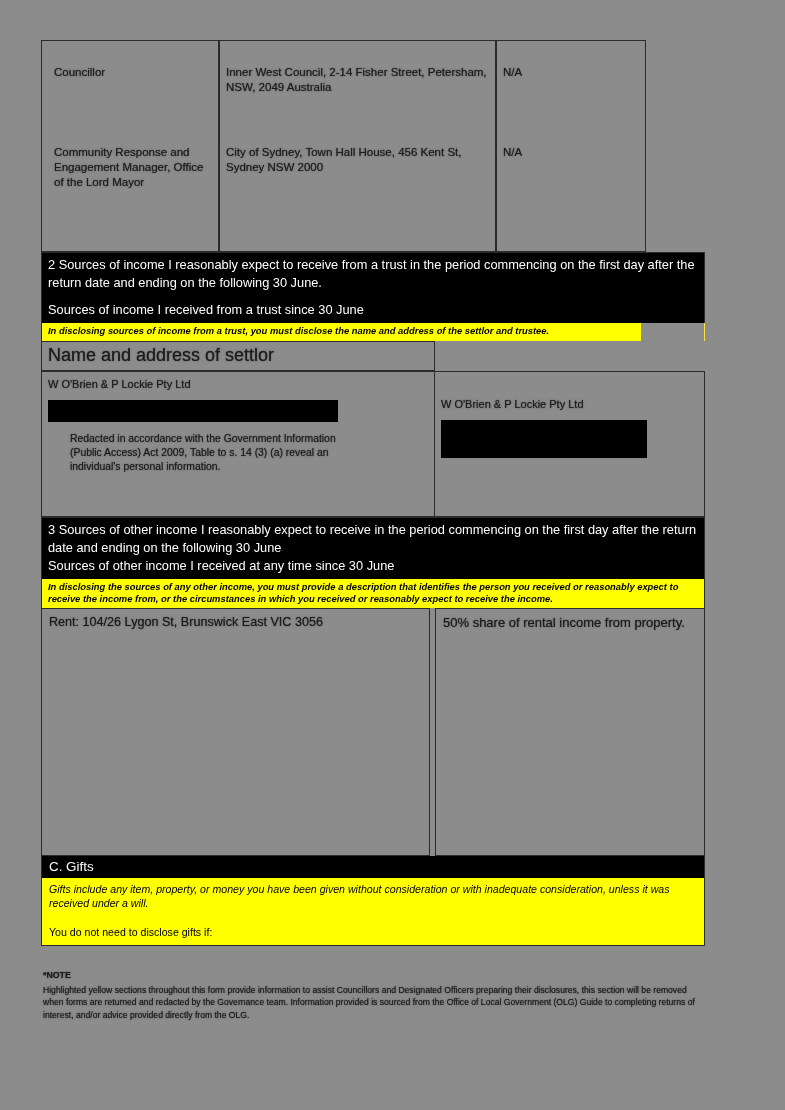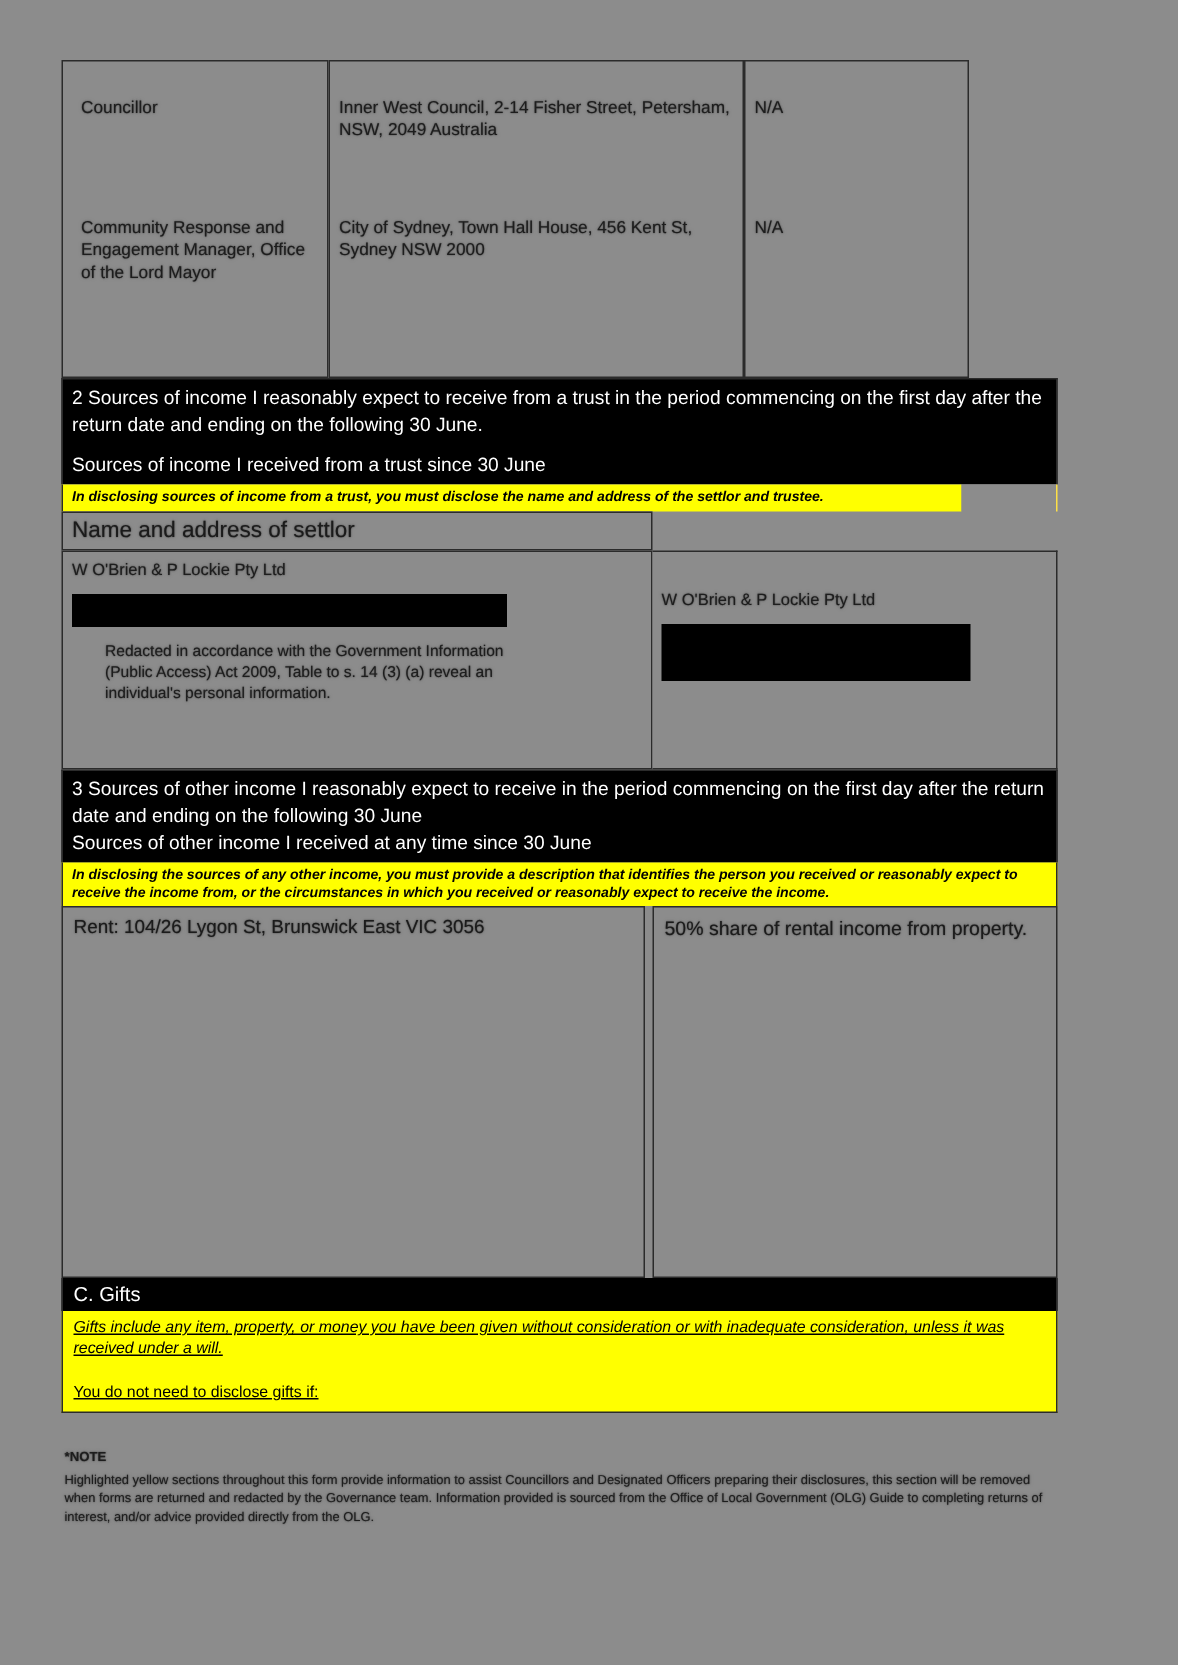--- a/index.html
+++ b/index.html
@@ -101,21 +101,21 @@
   .guide-wrap .filler {
     flex: 1;
     background: #8c8c8c;
   }
 
   
   .hdr-row .hcell {
     border: 1px solid #2b2b2b;
     box-sizing: border-box;
     padding: 3px 6px 4px 6px;
-    font-size: 15px;
+    font-size: 18px;
     color: #1b1b1b;
     background: #8c8c8c;
   }
   .hdr-row .h1 { width: 394px; }
   .hdr-row .h2 { width: 270px; }
 
   .trust-row { height: 146px; }
   .trust-row .t1 {
     width: 394px;
     border: 1px solid #2b2b2b;
@@ -197,21 +197,20 @@
     background: #ffff00;
     color: #000;
     font-size: 10.6px;
     font-style: italic;
     line-height: 1.36;
     padding: 4px 7px 6px 7px;
     box-sizing: border-box;
     border-left: 1px solid #2b2b2b;
     border-right: 1px solid #2b2b2b;
     border-bottom: 1px solid #2b2b2b;
-    text-decoration: underline;
   }
   .gifts-guide .sub {
     font-style: normal;
     display: block;
     margin-top: 14px;
   }
 
   
   .note {
     margin-top: 16px;

